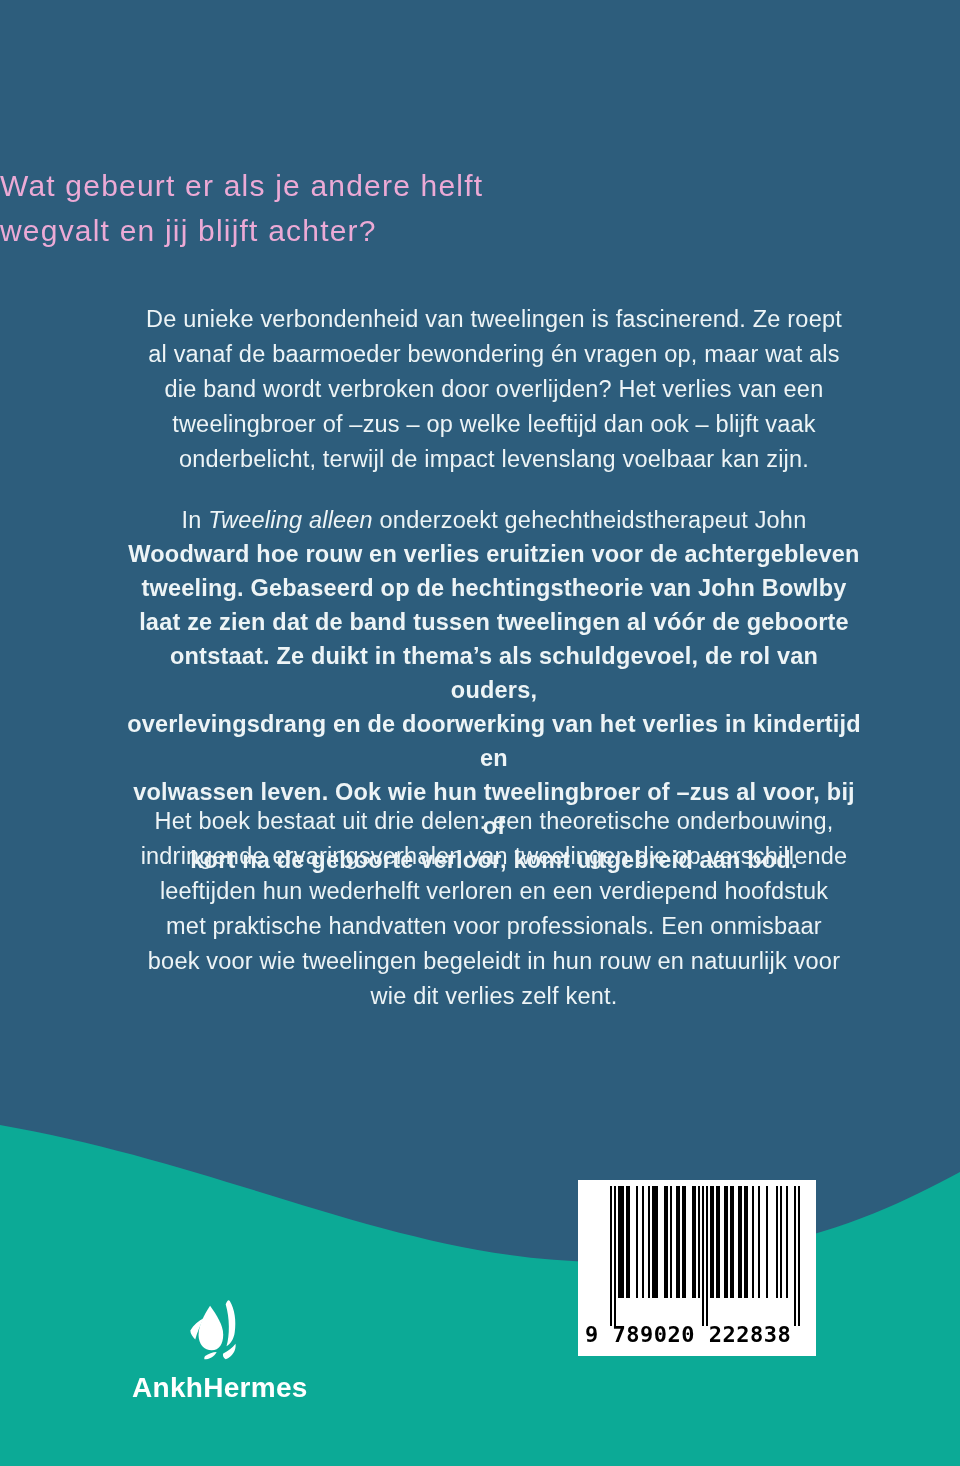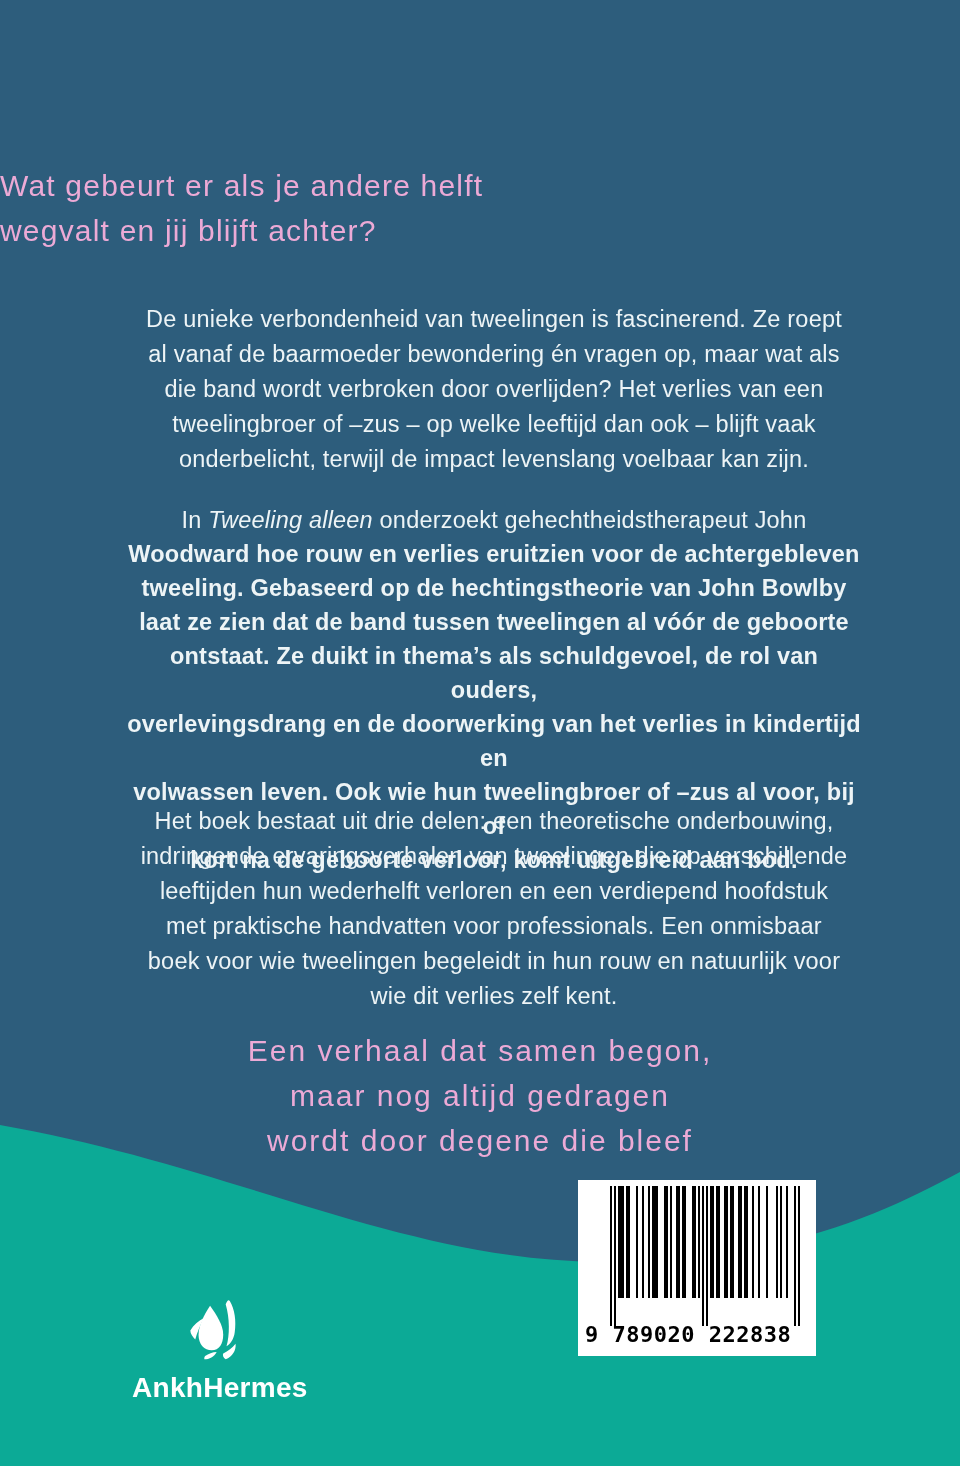--- a/index.html
+++ b/index.html
@@ -75,23 +75,20 @@
 kort na de geboorte verloor, komt uitgebreid aan bod.</span>
   </p>
 
   <p class="body p3 pre">Het boek bestaat uit drie delen: een theoretische onderbouwing,
 indringende ervaringsverhalen van tweelingen die op verschillende
 leeftijden hun wederhelft verloren en een verdiepend hoofdstuk
 met praktische handvatten voor professionals. Een onmisbaar
 boek voor wie tweelingen begeleidt in hun rouw en natuurlijk voor
 wie dit verlies zelf kent.</p>
 
-  <div class="quote pre">Een verhaal dat samen begon,
-maar nog altijd gedragen
-wordt door degene die bleef</div>
 
   <svg class="curve" viewBox="0 0 960 366" preserveAspectRatio="none">
     <path d="M0,25 C230,65 400,160 600,162 C780,162 880,115 960,72 L960,366 L0,366 Z"></path>
   </svg>
 
   <svg class="logo" viewBox="0 0 90 90">
     <path d="M39 12 C31 24 25 37 25 47 C25 59 32 66 41 66 C50 66 55 58 55 47 C55 36 47 23 39 12 Z"></path>
     <path d="M63 6 C69 16 71 30 69 44 C68 52 64 58 59 61 C63 48 63 27 58 10 C60 6 61 4 63 6 Z"></path>
     <path d="M15 42 C19 35 25 30 31 27 C27 36 23 45 21 53 C18 50 15 46 15 42 Z"></path>
     <path d="M33 73 C37 70 42 68 47 68 C44 74 38 77 32 77 C32 75 32 74 33 73 Z"></path>

